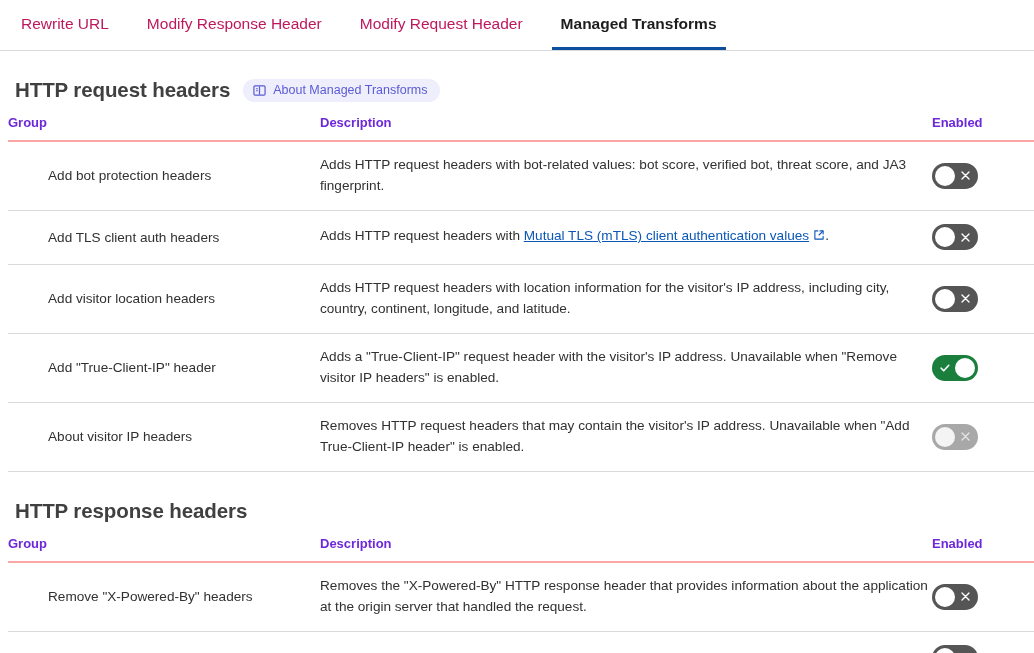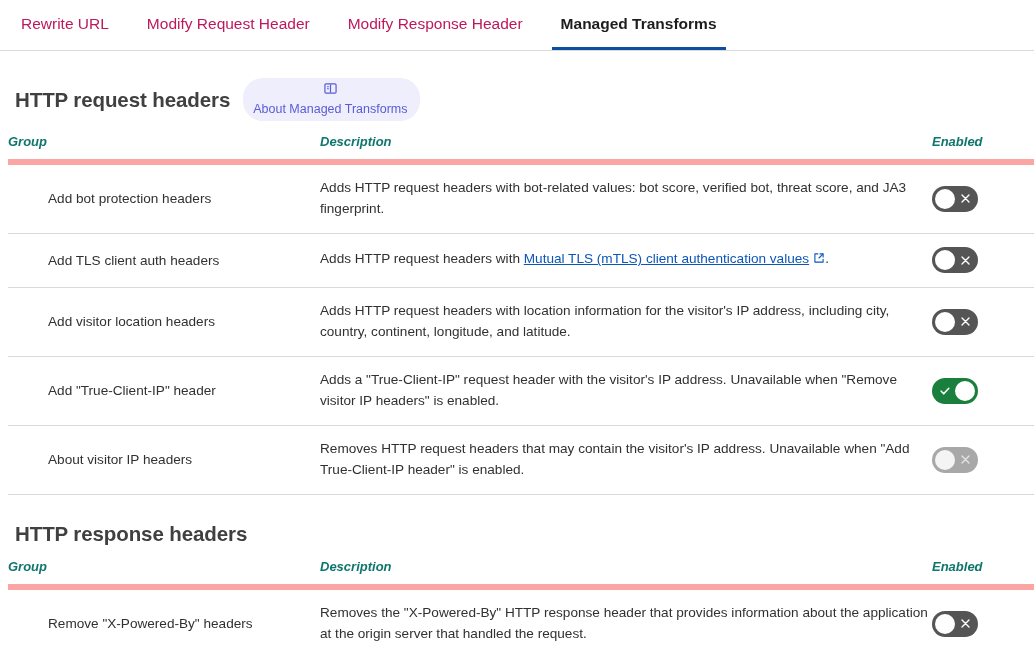--- a/index.html
+++ b/index.html
@@ -66,39 +66,37 @@
     display: inline-flex;
     align-items: center;
     gap: 7px;
     background: #eeeefc;
     border-radius: 20px;
     padding: 4px 13px 4px 10px;
     font-size: 12.5px;
     color: #5b5bd6;
     cursor: pointer;
     line-height: 15px;
-    flex-direction: column;
   }
   .about-badge .bookicon { display: flex; align-items: center; }
 
   
   table.mt {
     width: 100%;
     border-collapse: collapse;
     table-layout: fixed;
   }
   table.mt th {
     text-align: left;
     font-size: 13px;
     font-weight: 700;
-    color: #0f766e;
+    color: #6d28d9;
     padding: 0 0 10px 0;
-    border-bottom: 6px solid #fca5a5;
+    border-bottom: 2px solid #fca5a5;
     vertical-align: bottom;
-    font-style: italic;
   }
   table.mt td {
     border-bottom: 1px solid #d9d9d9;
     vertical-align: middle;
     padding: 13px 0 14px 0;
   }
   th.c-group, td.c-group { width: 312px; padding-left: 7px; }
   th.c-desc,  td.c-desc  { width: 612px; padding-right: 22px; }
   th.c-en,    td.c-en    { width: 110px; }
 
@@ -156,22 +154,22 @@
   .toggle.on .knob { left: auto; right: 3px; }
   .toggle.on .mark { right: auto; left: 6px; }
   .toggle.disabled { background: #a8a8a8; cursor: default; }
   .toggle.disabled .knob { background: #f4f4f4; }
 </style>
 </head>
 <body>
 
 <div class="tabbar">
   <div class="tab">Rewrite URL</div>
+  <div class="tab">Modify Response Header</div>
   <div class="tab">Modify Request Header</div>
-  <div class="tab">Modify Response Header</div>
   <div class="tab active">Managed Transforms</div>
 </div>
 
 <div class="section">
 
   <div class="section-head">
     <div class="section-title">HTTP request headers</div>
     <div class="about-badge">
       <span class="bookicon">
         <svg width="13" height="13" viewBox="0 0 14 14">

